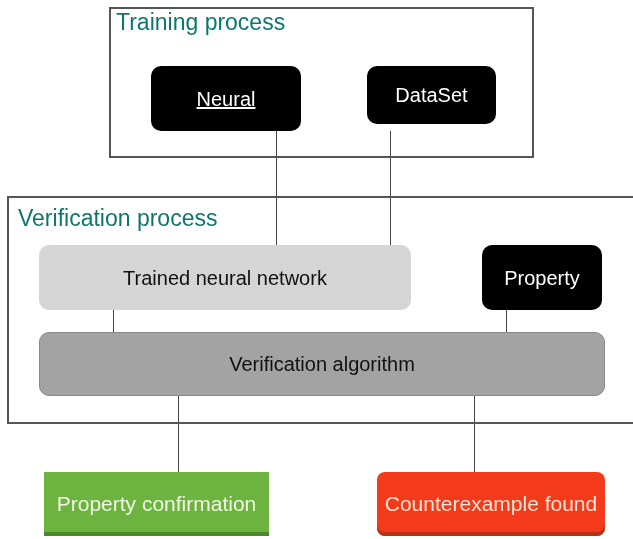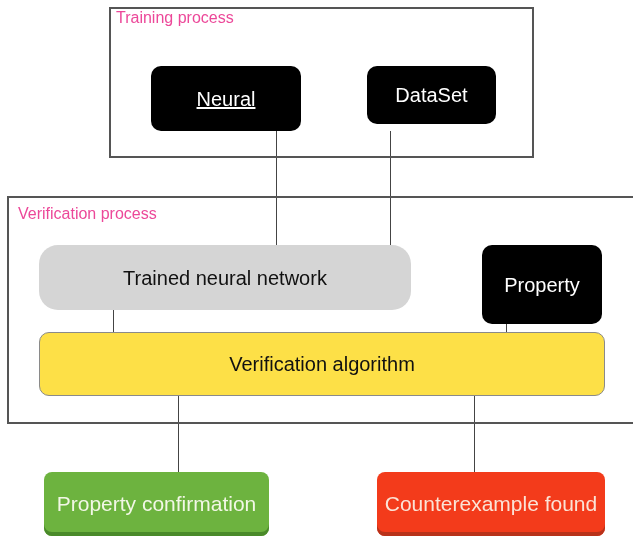--- a/index.html
+++ b/index.html
@@ -1,26 +1,26 @@
 <!DOCTYPE html>
 <html><head>
   <meta charset="utf-8">
   <style>
     html, body { margin: 0; padding: 0; background: #ffffff; }
     body { width: 633px; height: 539px; position: relative; overflow: hidden;
            font-family: "Liberation Sans", sans-serif; }
     .abs { position: absolute; box-sizing: border-box; }
     .frame { border: 2px solid #555; background: transparent; }
-    .frame-label { color: #ec4899; font-size: 16px; white-space: nowrap; }
+    .frame-label { color: #0f766e; font-size: 23px; white-space: nowrap; }
     .node { display: flex; align-items: center; justify-content: center; text-align: center;
             border-radius: 10px; font-size: 20px; line-height: 24px; }
     .node.black { background: #000; color: #fff; }
     .node.gray { background: #d5d5d5; color: #111; }
-    .node.white { background: #fde047; color: #111; border: 1.5px solid #8a8a8a; }
-    .node.green { background: #6db33f; color: #f2f7e6; border-radius: 8px;
+    .node.white { background: #a3a3a3; color: #111; border: 1.5px solid #8a8a8a; }
+    .node.green { background: #6db33f; color: #f2f7e6; border-radius: 0;
                   box-shadow: inset 0 -4px 0 #4a8a2a; font-size: 21px; }
     .node.red { background: #f33b1b; color: #fbe3d6; border-radius: 8px;
                 box-shadow: inset 0 -4px 0 #b8321a; font-size: 21px; }
     .vline { width: 0; border-left: 1.5px solid #444; }
   </style>
 </head>
 <body>
 
 <div class="abs vline" style="left:276px; top:131px; height:114px;"></div>
 <div class="abs vline" style="left:390px; top:131px; height:114px;"></div>
@@ -36,25 +36,25 @@
 <div class="abs frame-label" style="left:18px; top:205px;">Verification process</div>
 
 <div class="abs node black" style="left:151px; top:66px; width:150px; height:65px; flex-direction:column;text-decoration:underline;">
   <span>Neural</span>
 </div>
 
 <div class="abs node black" style="left:367px; top:66px; width:129px; height:58px;">
   <span>DataSet</span>
 </div>
 
-<div class="abs node gray" style="left:39px; top:245px; width:372px; height:65px;border-radius:19px;">
+<div class="abs node gray" style="left:39px; top:245px; width:372px; height:65px;">
   <span>Trained neural network</span>
 </div>
 
-<div class="abs node black" style="left:482px; top:245px; width:120px; height:79px;">
+<div class="abs node black" style="left:482px; top:245px; width:120px; height:65px;">
   <span>Property</span>
 </div>
 
 <div class="abs node white" style="left:39px; top:332px; width:566px; height:64px;">
   <span>Verification algorithm</span>
 </div>
 
 <div class="abs node green" style="left:44px; top:472px; width:225px; height:64px;">
   <span>Property confirmation</span>
 </div>

